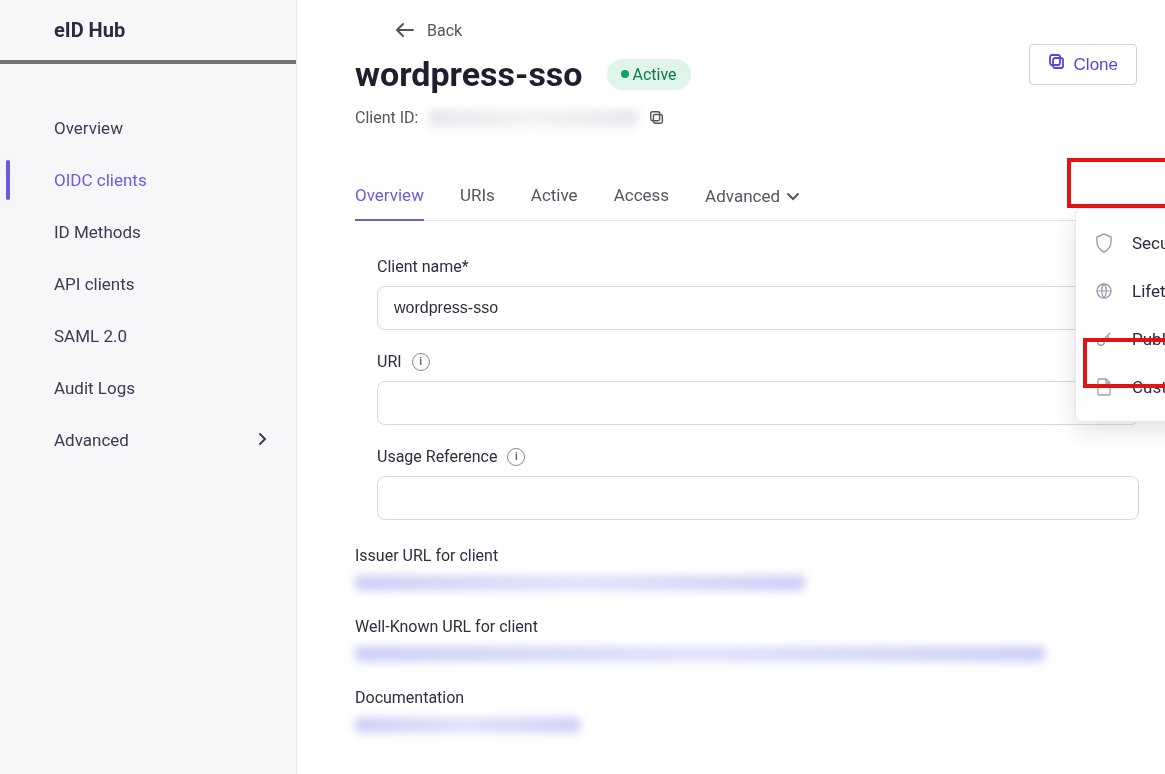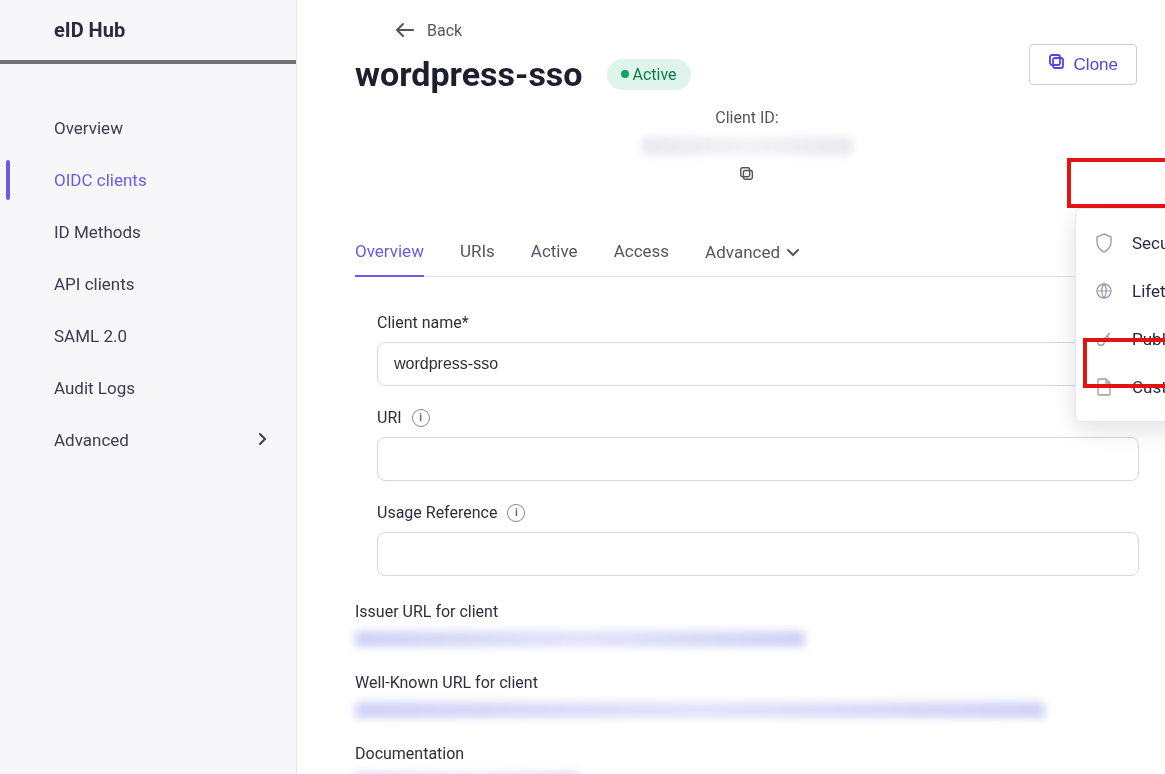--- a/index.html
+++ b/index.html
@@ -113,21 +113,20 @@
     border-radius: 4px;
     cursor: pointer;
   }
   .clientid-row {
     display: flex;
     align-items: center;
     gap: 10px;
     margin-top: 14px;
     font-size: 16px;
     color: #555;
-    flex-direction: column;
   }
   .cid-blur {
     width: 210px;
     height: 18px;
     background: #eee;
     border-radius: 4px;
     filter: blur(4px);
     background: linear-gradient(90deg,#e9e9ee,#f3f3f6,#e9e9ee);
   }
   .copy-icon {

